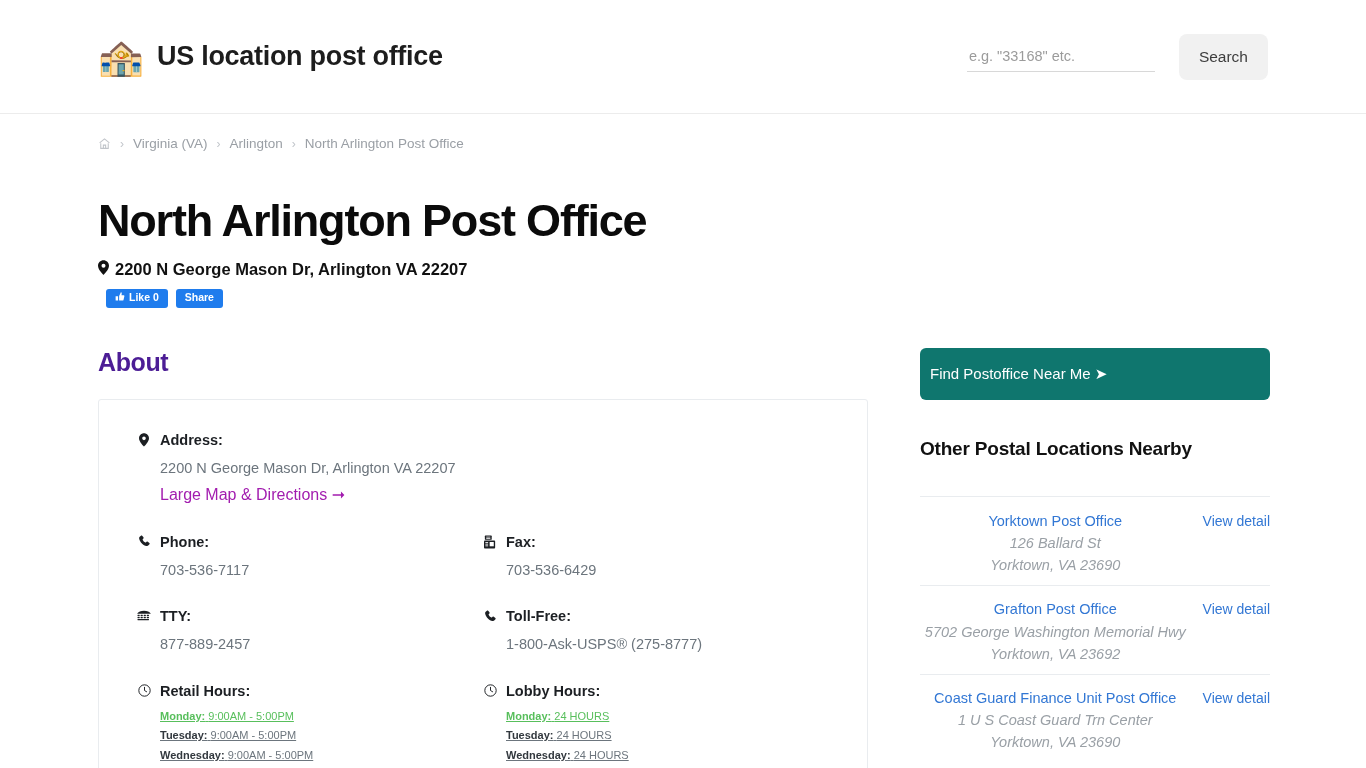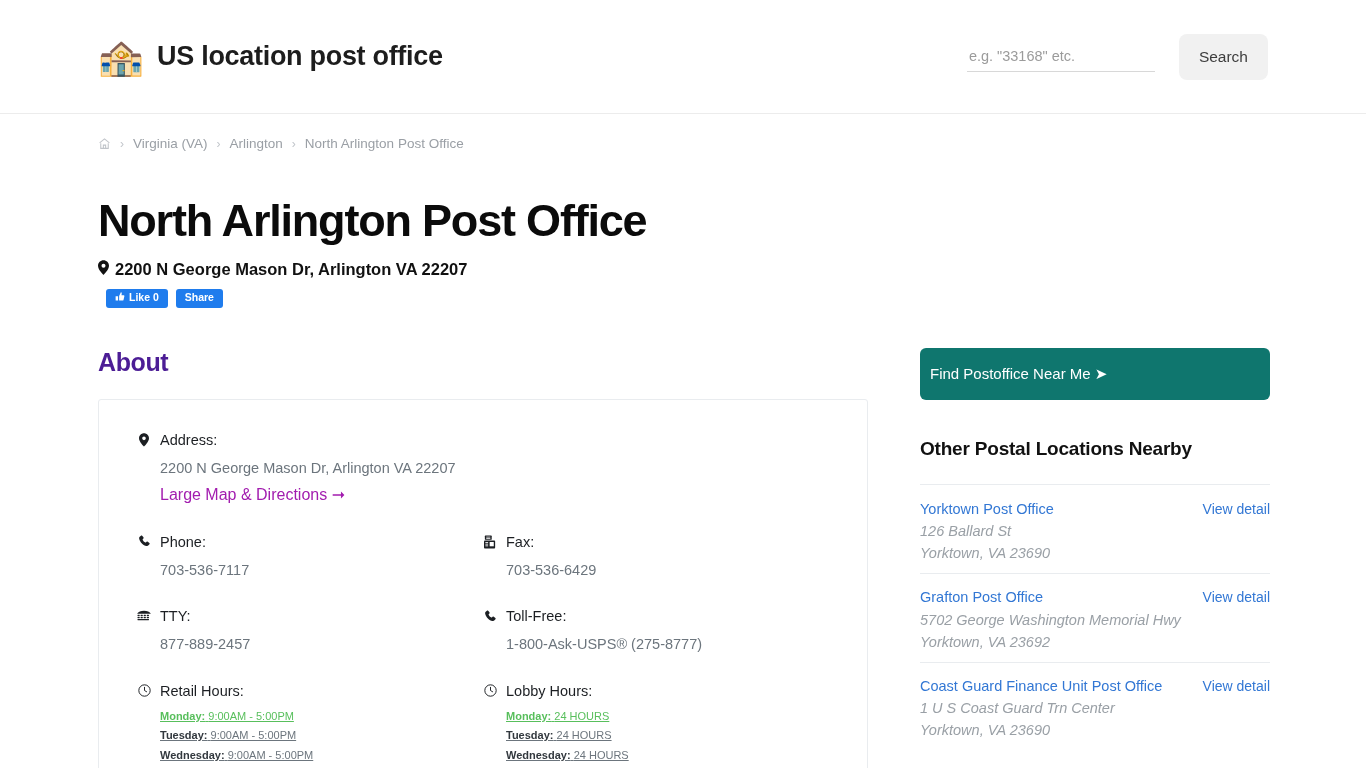--- a/index.html
+++ b/index.html
@@ -151,21 +151,21 @@
     display: flex;
     flex-wrap: wrap;
   }
   .info-cell { width: 50%; margin-bottom: 25px; }
   .info-cell.full { width: 100%; }
   .info-label {
     display: flex;
     align-items: center;
     gap: 9px;
     font-size: 14.5px;
-    font-weight: normal;
+    font-weight: bold;
     color: #1c1f23;
     margin-bottom: 8px;
   }
   .info-icon {
     width: 14px;
     display: inline-flex;
     justify-content: center;
     color: #1c1f23;
   }
   .info-value {
@@ -200,21 +200,21 @@
     cursor: pointer;
     text-align: left;
   }
   .nearby-title {
     margin: 38px 0 0 0;
     font-size: 19px;
     font-weight: bold;
     color: #111;
     letter-spacing: -0.2px;
   }
-  .nearby-list { margin-top: 24px; }
+  .nearby-list { margin-top: 36px; text-align: center; }
   .nearby-item {
     display: flex;
     justify-content: space-between;
     align-items: flex-start;
     border-top: 1px solid #e9ecef;
     padding: 14px 0 10px 0;
     gap: 12px;
   }
   .nearby-item:first-child { padding-top: 15px; }
   .nearby-info { flex: 1; min-width: 0; }

